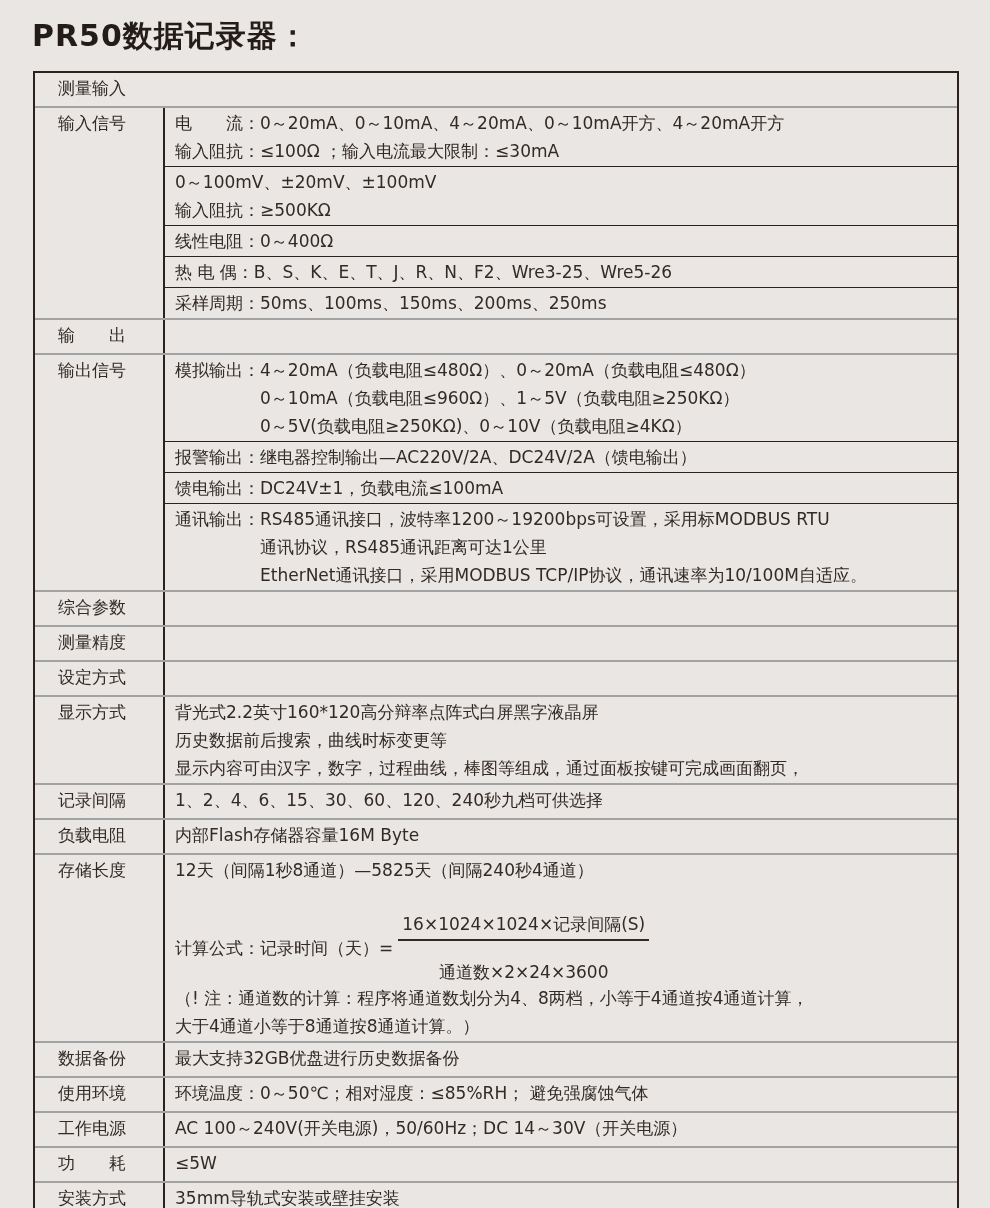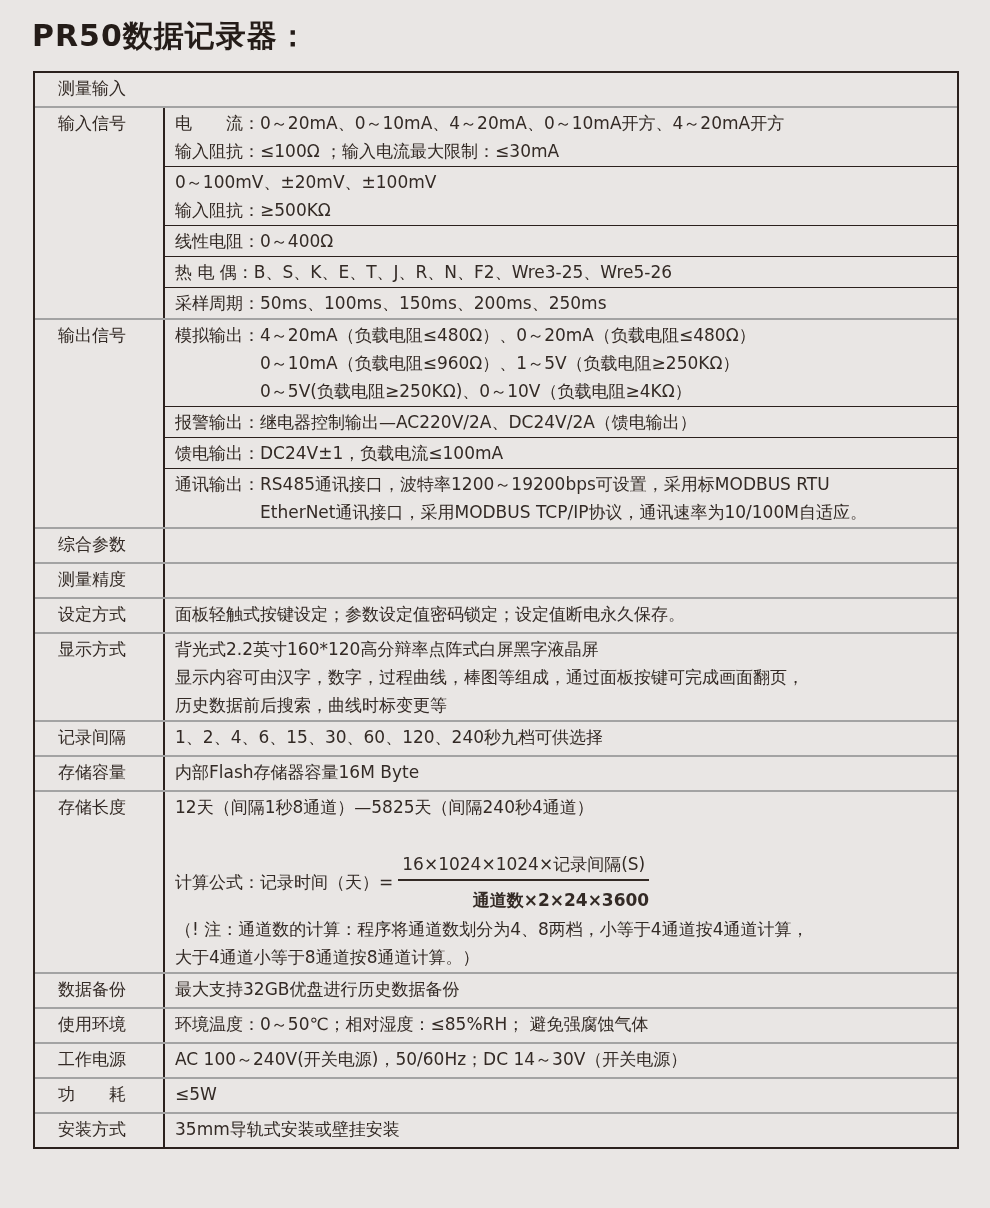--- a/index.html
+++ b/index.html
@@ -75,31 +75,29 @@
     align-items: center;
     min-height: 66px;
     line-height: 28px;
   }
   .frac {
     display: inline-flex;
     flex-direction: column;
     text-align: center;
     margin-left: 5px;
     vertical-align: middle;
-    align-items: flex-end;
   }
   .frac .num {
     border-bottom: 2px solid #332a25;
     padding: 0 4px 3px 4px;
     line-height: 24px;
   }
   .frac .den {
-    padding-top: 7px;
+    padding-top: 19px;
     line-height: 24px;
-    font-weight: bold;
   }
 </style>
 </head>
 <body>
 
 <div class="page">
   <div class="title">PR50数据记录器：</div>
   <div class="spec-table">
       <div class="row section">
         <div class="cell label">测量输入</div>
@@ -120,78 +118,82 @@
           </div>
           <div class="subrow">
             <div class="line">热 电 偶：B、S、K、E、T、J、R、N、F2、Wre3-25、Wre5-26</div>
           </div>
           <div class="subrow">
             <div class="line">采样周期：50ms、100ms、150ms、200ms、250ms</div>
           </div>
         </div>
       </div>
       <div class="row">
+        <div class="cell label">输　　出</div>
+        <div class="cell content">
+          <div class="subrow">
+            <div class="line"></div>
+          </div>
+        </div>
+      </div>
+      <div class="row">
         <div class="cell label">输出信号</div>
         <div class="cell content">
           <div class="subrow">
             <div class="line">模拟输出：4～20mA（负载电阻≤480Ω）、0～20mA（负载电阻≤480Ω）</div>
             <div class="line">　　　　　0～10mA（负载电阻≤960Ω）、1～5V（负载电阻≥250KΩ）</div>
             <div class="line">　　　　　0～5V(负载电阻≥250KΩ)、0～10V（负载电阻≥4KΩ）</div>
           </div>
           <div class="subrow">
             <div class="line">报警输出：继电器控制输出—AC220V/2A、DC24V/2A（馈电输出）</div>
           </div>
           <div class="subrow">
             <div class="line">馈电输出：DC24V±1，负载电流≤100mA</div>
           </div>
           <div class="subrow">
             <div class="line">通讯输出：RS485通讯接口，波特率1200～19200bps可设置，采用标MODBUS RTU</div>
+            <div class="line">　　　　　通讯协议，RS485通讯距离可达1公里</div>
             <div class="line">　　　　　EtherNet通讯接口，采用MODBUS TCP/IP协议，通讯速率为10/100M自适应。</div>
           </div>
         </div>
       </div>
       <div class="row">
         <div class="cell label">综合参数</div>
         <div class="cell content">
           <div class="subrow">
             <div class="line"></div>
           </div>
         </div>
       </div>
       <div class="row">
         <div class="cell label">测量精度</div>
       </div>
       <div class="row">
         <div class="cell label">设定方式</div>
-        <div class="cell content">
-          <div class="subrow">
-            <div class="line">面板轻触式按键设定；参数设定值密码锁定；设定值断电永久保存。</div>
-          </div>
-        </div>
       </div>
       <div class="row">
         <div class="cell label">显示方式</div>
         <div class="cell content">
           <div class="subrow">
             <div class="line">背光式2.2英寸160*120高分辩率点阵式白屏黑字液晶屏</div>
+            <div class="line">历史数据前后搜索，曲线时标变更等</div>
             <div class="line">显示内容可由汉字，数字，过程曲线，棒图等组成，通过面板按键可完成画面翻页，</div>
-            <div class="line">历史数据前后搜索，曲线时标变更等</div>
           </div>
         </div>
       </div>
       <div class="row">
         <div class="cell label">记录间隔</div>
         <div class="cell content">
           <div class="subrow">
             <div class="line">1、2、4、6、15、30、60、120、240秒九档可供选择</div>
           </div>
         </div>
       </div>
       <div class="row">
-        <div class="cell label">存储容量</div>
+        <div class="cell label">负载电阻</div>
         <div class="cell content">
           <div class="subrow">
             <div class="line">内部Flash存储器容量16M Byte</div>
           </div>
         </div>
       </div>
       <div class="row">
         <div class="cell label">存储长度</div>
         <div class="cell content">
           <div class="subrow">

